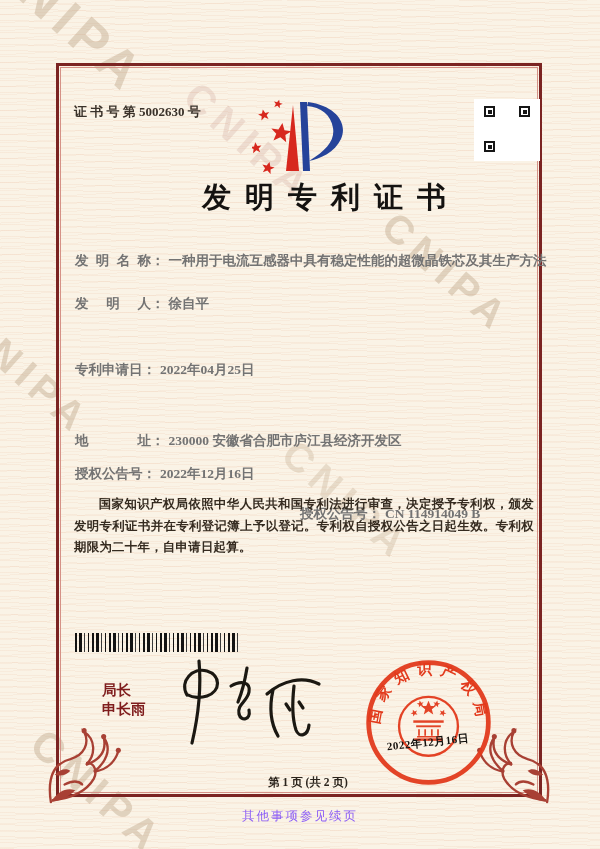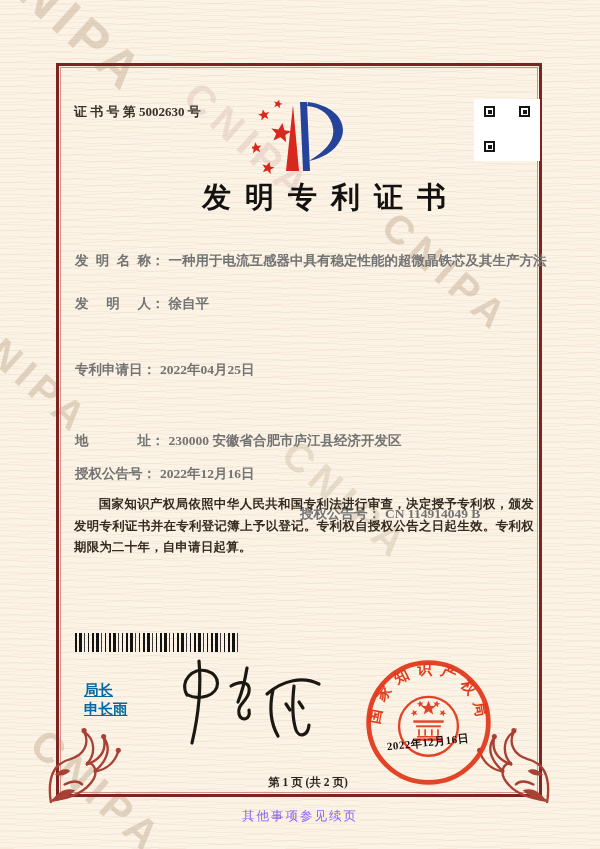--- a/index.html
+++ b/index.html
@@ -59,21 +59,21 @@
   .paras p{margin:0;font-size:12.4px;line-height:1.74;font-weight:600;
     text-indent:2em;text-align:justify;color:#352b20;letter-spacing:0.3px;}
   .barcode{
     position:absolute;left:75px;top:633px;width:166px;height:19px;
     background-image:repeating-linear-gradient(90deg,
       #131313 0 2px, transparent 2px 4px,
       #131313 4px 7px, transparent 7px 9px,
       #3a3a3a 9px 10px, transparent 10px 13px,
       #131313 13px 14px, transparent 14px 17px);
   }
-  .signer{position:absolute;left:84px;top:681px;font-size:14.5px;font-weight:bold;color:#0369a1;text-decoration:underline;}
+  .signer{position:absolute;left:102px;top:681px;font-size:14.5px;font-weight:bold;color:#7f1d1d;}
   .signer .name{}
   .signature{position:absolute;left:175px;top:655px;}
   .seal{position:absolute;left:362px;top:656px;width:133px;height:133px;}
   .seal-date{
     position:absolute;left:364px;top:735px;width:128px;text-align:center;
     font-size:11px;font-weight:bold;color:#14110e;transform:rotate(-6deg);
     font-family:"Liberation Serif","DejaVu Serif",serif;letter-spacing:0.5px;
   }
   .page-info{position:absolute;left:16px;right:0;top:775px;text-align:center;font-size:11.5px;font-weight:bold;color:#2b241c;}
   .cont-note{position:absolute;left:0;right:0;top:808px;text-align:center;font-size:12.5px;font-weight:normal;letter-spacing:2px;color:#8b5cf6;}

